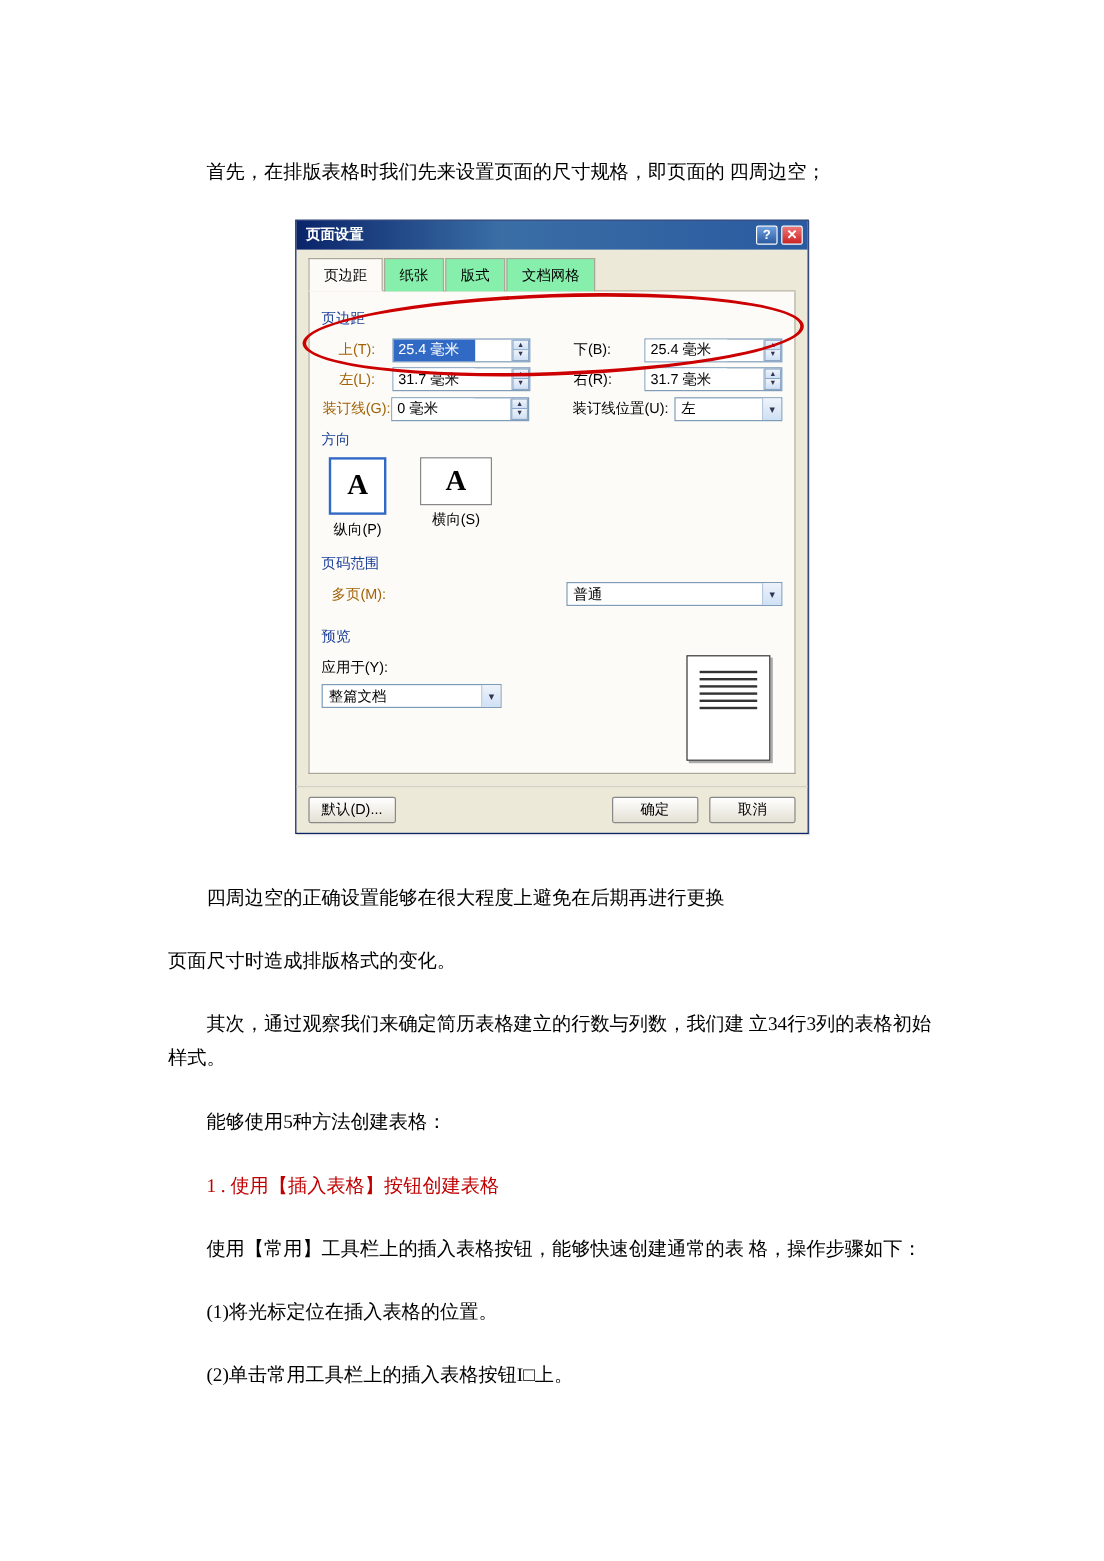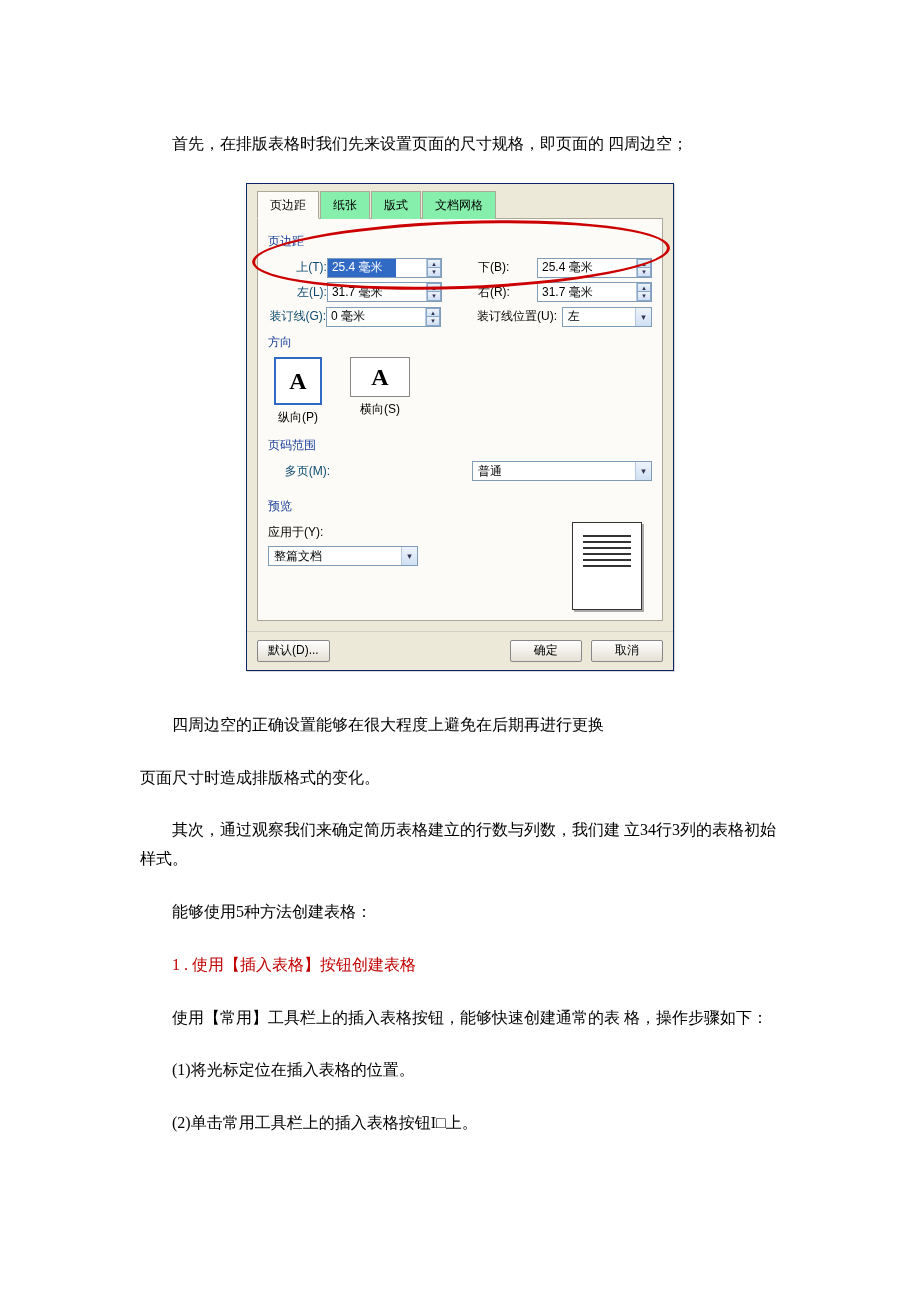--- a/index.html
+++ b/index.html
@@ -61,21 +61,21 @@
     margin-right: 1px;
     background: #86efac;
     position: relative;
     top: 1px;
     cursor: default;
   }
   .tab.active { background: #fcfbf7; border-bottom: 1px solid #fcfbf7; }
   .tabpanel { background: #fcfbf7; border: 1px solid #aca899; border-top: none; padding: 8px 10px 10px 10px; }
   .group-label { color: #1a3f99; margin: 4px 0 4px 0; }
   .row { display: flex; align-items: center; margin: 3px 0; }
-  .lbl { width: 62px; text-align: right; color: #0c4a6e; }
+  .lbl { width: 62px; text-align: center; color: #a16207; }
   .lbl2 { width: 58px; text-align: left; margin-left: 36px; margin-right: 4px; }
   .spin {
     display: inline-flex; align-items: stretch;
     border: 1px solid #7f9db9; background: #fff;
     height: 20px;
     gap: 30px;
   }
   .spin input {
     border: none; width: 68px; padding: 1px 4px; font-size: 12px;
     font-family: Tahoma, Arial, sans-serif; outline: none;
@@ -139,20 +139,27 @@
 </head>
 <body>
 
 <div class="page">
 
   <p class="para">首先，在排版表格时我们先来设置页面的尺寸规格，即页面的 四周边空；</p>
 
   <div class="dialog-wrap">
     <div class="dialog">
 
+      <div class="titlebar">
+        <span>页面设置</span>
+        <span class="titlebar-buttons">
+          <span class="tbtn">?</span>
+          <span class="tbtn close">✕</span>
+        </span>
+      </div>
 
       <div class="dbody">
 
         <div class="tabs">
           <div class="tab active">页边距</div>
           <div class="tab">纸张</div>
           <div class="tab">版式</div>
           <div class="tab">文档网格</div>
         </div>
 

